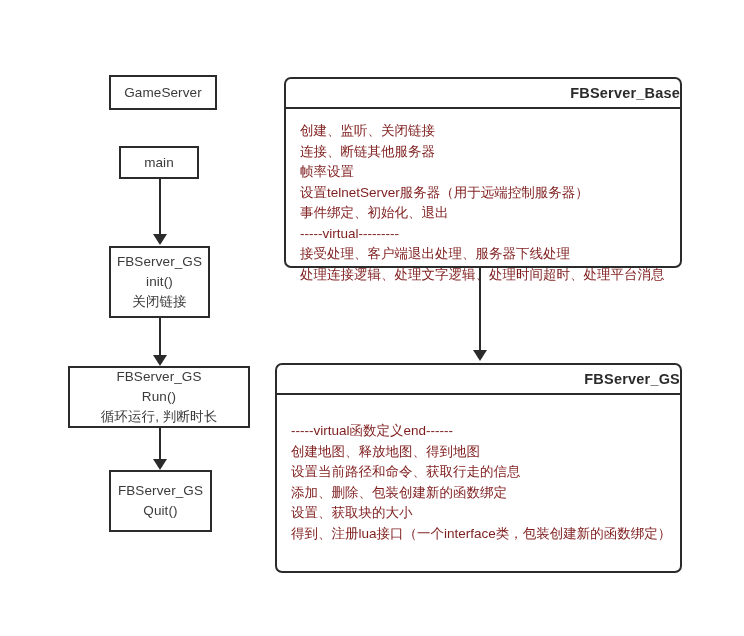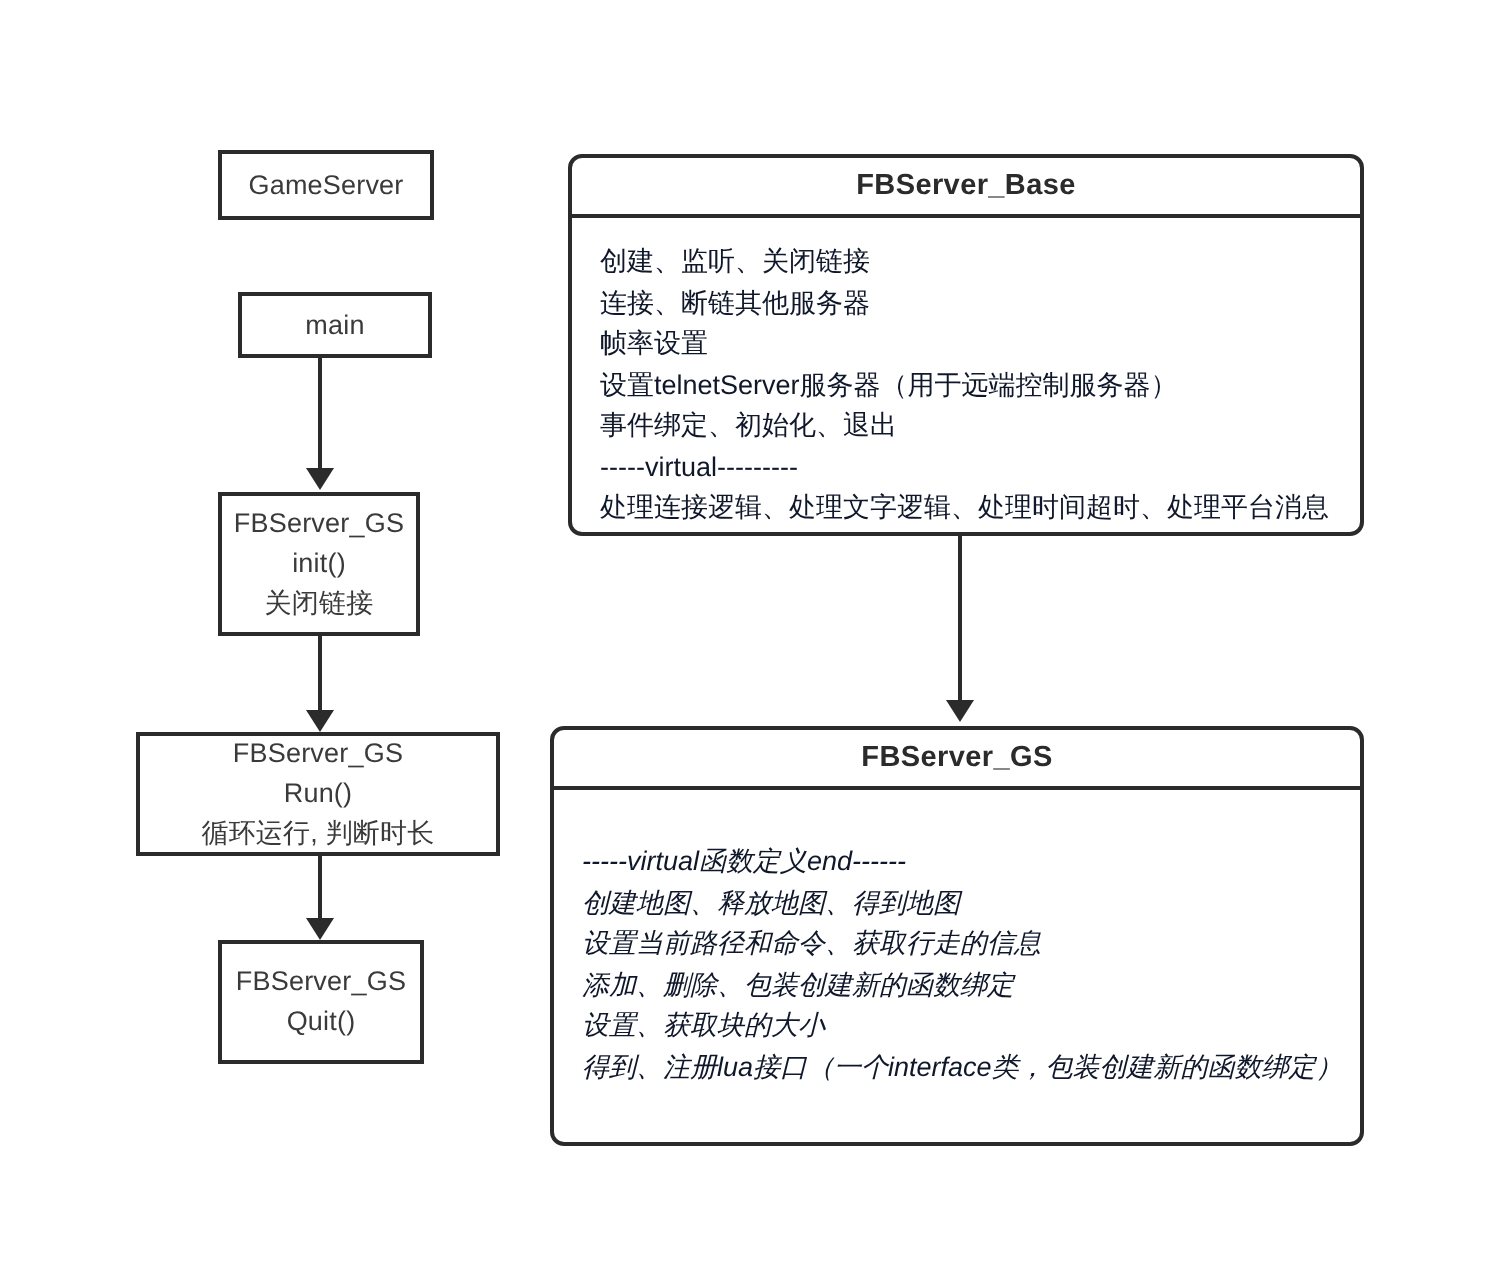--- a/index.html
+++ b/index.html
@@ -43,35 +43,35 @@
     position: absolute;
     box-sizing: border-box;
     border: 2px solid #2b2b2b;
     border-radius: 7px;
     background: #ffffff;
   }
   .panel-title {
     box-sizing: border-box;
     height: 30px;
     line-height: 28px;
-    text-align: center;
+    text-align: right;
     font-weight: bold;
     font-size: 14.5px;
     color: #2b2b2b;
     border-bottom: 2px solid #2b2b2b;
     letter-spacing: .2px;
   }
   .panel-body {
     box-sizing: border-box;
     padding: 12px 0 0 14px;
     font-size: 13.5px;
     line-height: 20.5px;
-    color: #0f172a;
+    color: #7f1d1d;
   }
-  .panel-body.lower { padding-top: 26px; font-style: italic; }
+  .panel-body.lower { padding-top: 26px; }
   .panel-body .ln { display: block; white-space: nowrap; }
 
   
   .conn {
     position: absolute;
     background: #2b2b2b;
     width: 2px;
   }
   .arrowhead {
     position: absolute;
@@ -84,21 +84,21 @@
 </style>
 </head>
 <body>
 
 <div id="canvas">
 
   <div class="flow-box" style="left:109px; top:75px; width:108px; height:35px;">
     <span class="ln">GameServer</span>
   </div>
 
-  <div class="flow-box" style="left:119px; top:146px; width:97px; height:33px;">
+  <div class="flow-box" style="left:119px; top:146px; width:80px; height:33px;">
     <span class="ln">main</span>
   </div>
 
   <div class="conn" style="left:159px; top:179px; height:57px;"></div>
   <div class="arrowhead" style="left:153px; top:234px;"></div>
 
   <div class="flow-box" style="left:109px; top:246px; width:101px; height:72px;">
     <span class="ln">FBServer_GS</span>
     <span class="ln">init()</span>
     <span class="ln">关闭链接</span>
@@ -123,20 +123,21 @@
 
   <div class="panel" style="left:284px; top:77px; width:398px; height:191px;">
     <div class="panel-title">FBServer_Base</div>
     <div class="panel-body">
       <span class="ln">创建、监听、关闭链接</span>
       <span class="ln">连接、断链其他服务器</span>
       <span class="ln">帧率设置</span>
       <span class="ln">设置telnetServer服务器（用于远端控制服务器）</span>
       <span class="ln">事件绑定、初始化、退出</span>
       <span class="ln">-----virtual---------</span>
+      <span class="ln">接受处理、客户端退出处理、服务器下线处理</span>
       <span class="ln">处理连接逻辑、处理文字逻辑、处理时间超时、处理平台消息</span>
     </div>
   </div>
 
   <div class="conn" style="left:479px; top:268px; height:83px;"></div>
   <div class="arrowhead" style="left:473px; top:350px;"></div>
 
   <div class="panel" style="left:275px; top:363px; width:407px; height:210px;">
     <div class="panel-title">FBServer_GS</div>
     <div class="panel-body lower">

